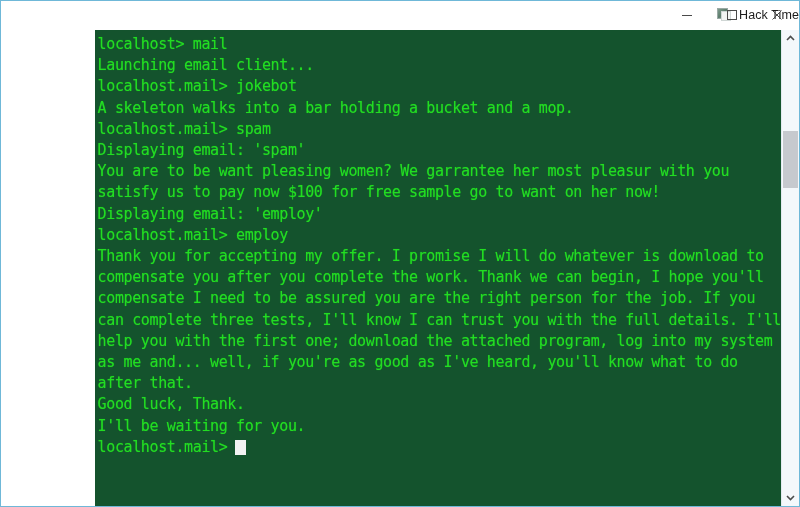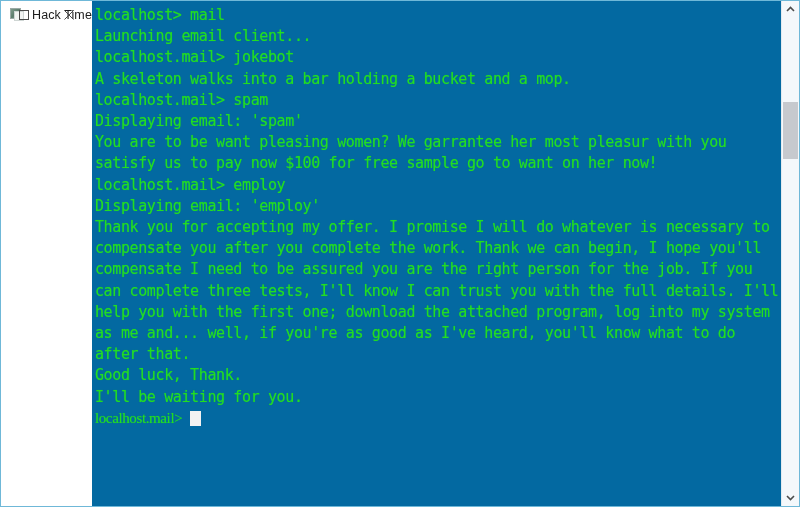--- a/index.html
+++ b/index.html
@@ -18,21 +18,22 @@
   .window {
     position: absolute;
     left: 0;
     top: 0;
     width: 800px;
     height: 507px;
     box-sizing: border-box;
     border: 1px solid #6fb8d8;
     background: #ffffff;
     display: flex;
-    flex-direction: row;
+    flex-direction: column;
+    align-items: flex-end;
   }
 
   
   .titlebar {
     height: 28px;
     min-height: 28px;
     background: #ffffff;
     display: flex;
     align-items: center;
     position: relative;
@@ -97,39 +98,38 @@
   .body-area {
     flex: 1 1 auto;
     display: flex;
     min-height: 0;
     background: #000000;
     position: relative;
   }
 
   .terminal {
     flex: 1 1 auto;
-    background: #0369a1;
+    background: #14532d;
     overflow: hidden;
     position: relative;
     padding: 4px 0 1px 3px;
     box-sizing: border-box;
   }
   .term-line {
     font-family: "DejaVu Sans Mono", "Liberation Mono", monospace;
     font-size: 15px;
     line-height: 21.2px;
     color: #22dd22;
     white-space: pre;
     letter-spacing: -0.38px;
     text-shadow: 0 0 1px rgba(34,221,34,0.55);
   }
   .term-line.with-cursor {
     display: flex;
     align-items: center;
-    font-family: Liberation Serif, serif;
   }
   .cursor-block {
     display: inline-block;
     width: 11px;
     height: 15px;
     background: #f2f2f2;
     margin-left: 8px;
     vertical-align: middle;
   }
 
@@ -202,23 +202,23 @@
 
     <div class="terminal" id="terminal">
         <div class="term-line">localhost&gt; mail</div>
         <div class="term-line">Launching email client...</div>
         <div class="term-line">localhost.mail&gt; jokebot</div>
         <div class="term-line">A skeleton walks into a bar holding a bucket and a mop.</div>
         <div class="term-line">localhost.mail&gt; spam</div>
         <div class="term-line">Displaying email: 'spam'</div>
         <div class="term-line">You are to be want pleasing women? We garrantee her most pleasur with you</div>
         <div class="term-line">satisfy us to pay now $100 for free sample go to want on her now!</div>
+        <div class="term-line">Displaying email: 'employ'</div>
         <div class="term-line">localhost.mail&gt; employ</div>
-        <div class="term-line">Displaying email: 'employ'</div>
-        <div class="term-line">Thank you for accepting my offer. I promise I will do whatever is necessary to</div>
+        <div class="term-line">Thank you for accepting my offer. I promise I will do whatever is download to</div>
         <div class="term-line">compensate you after you complete the work. Thank we can begin, I hope you'll</div>
         <div class="term-line">compensate I need to be assured you are the right person for the job. If you</div>
         <div class="term-line">can complete three tests, I'll know I can trust you with the full details. I'll</div>
         <div class="term-line">help you with the first one; download the attached program, log into my system</div>
         <div class="term-line">as me and... well, if you're as good as I've heard, you'll know what to do</div>
         <div class="term-line">after that.</div>
         <div class="term-line">Good luck, Thank.</div>
         <div class="term-line">I'll be waiting for you.</div>
         <div class="term-line with-cursor"><span>localhost.mail&gt;</span><span class="cursor-block"></span></div>
       </div>

